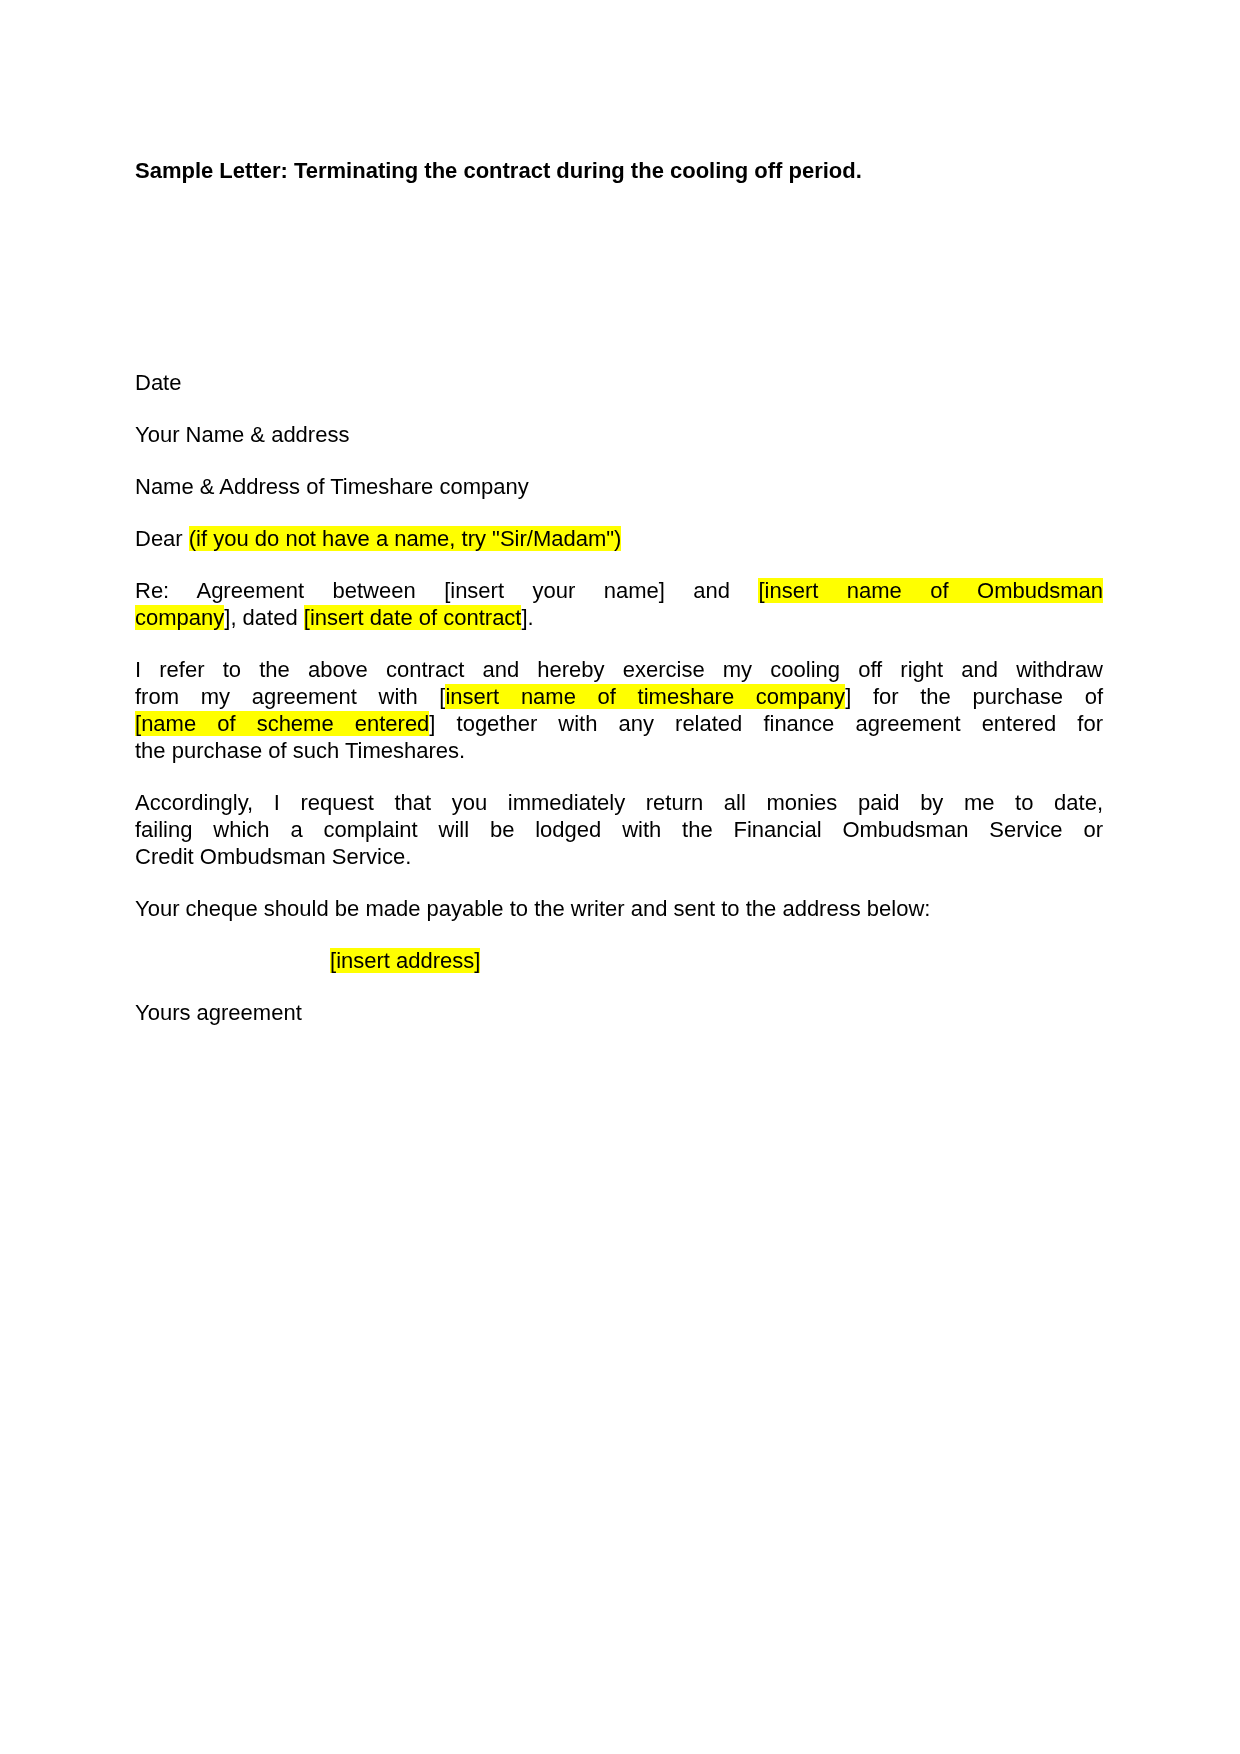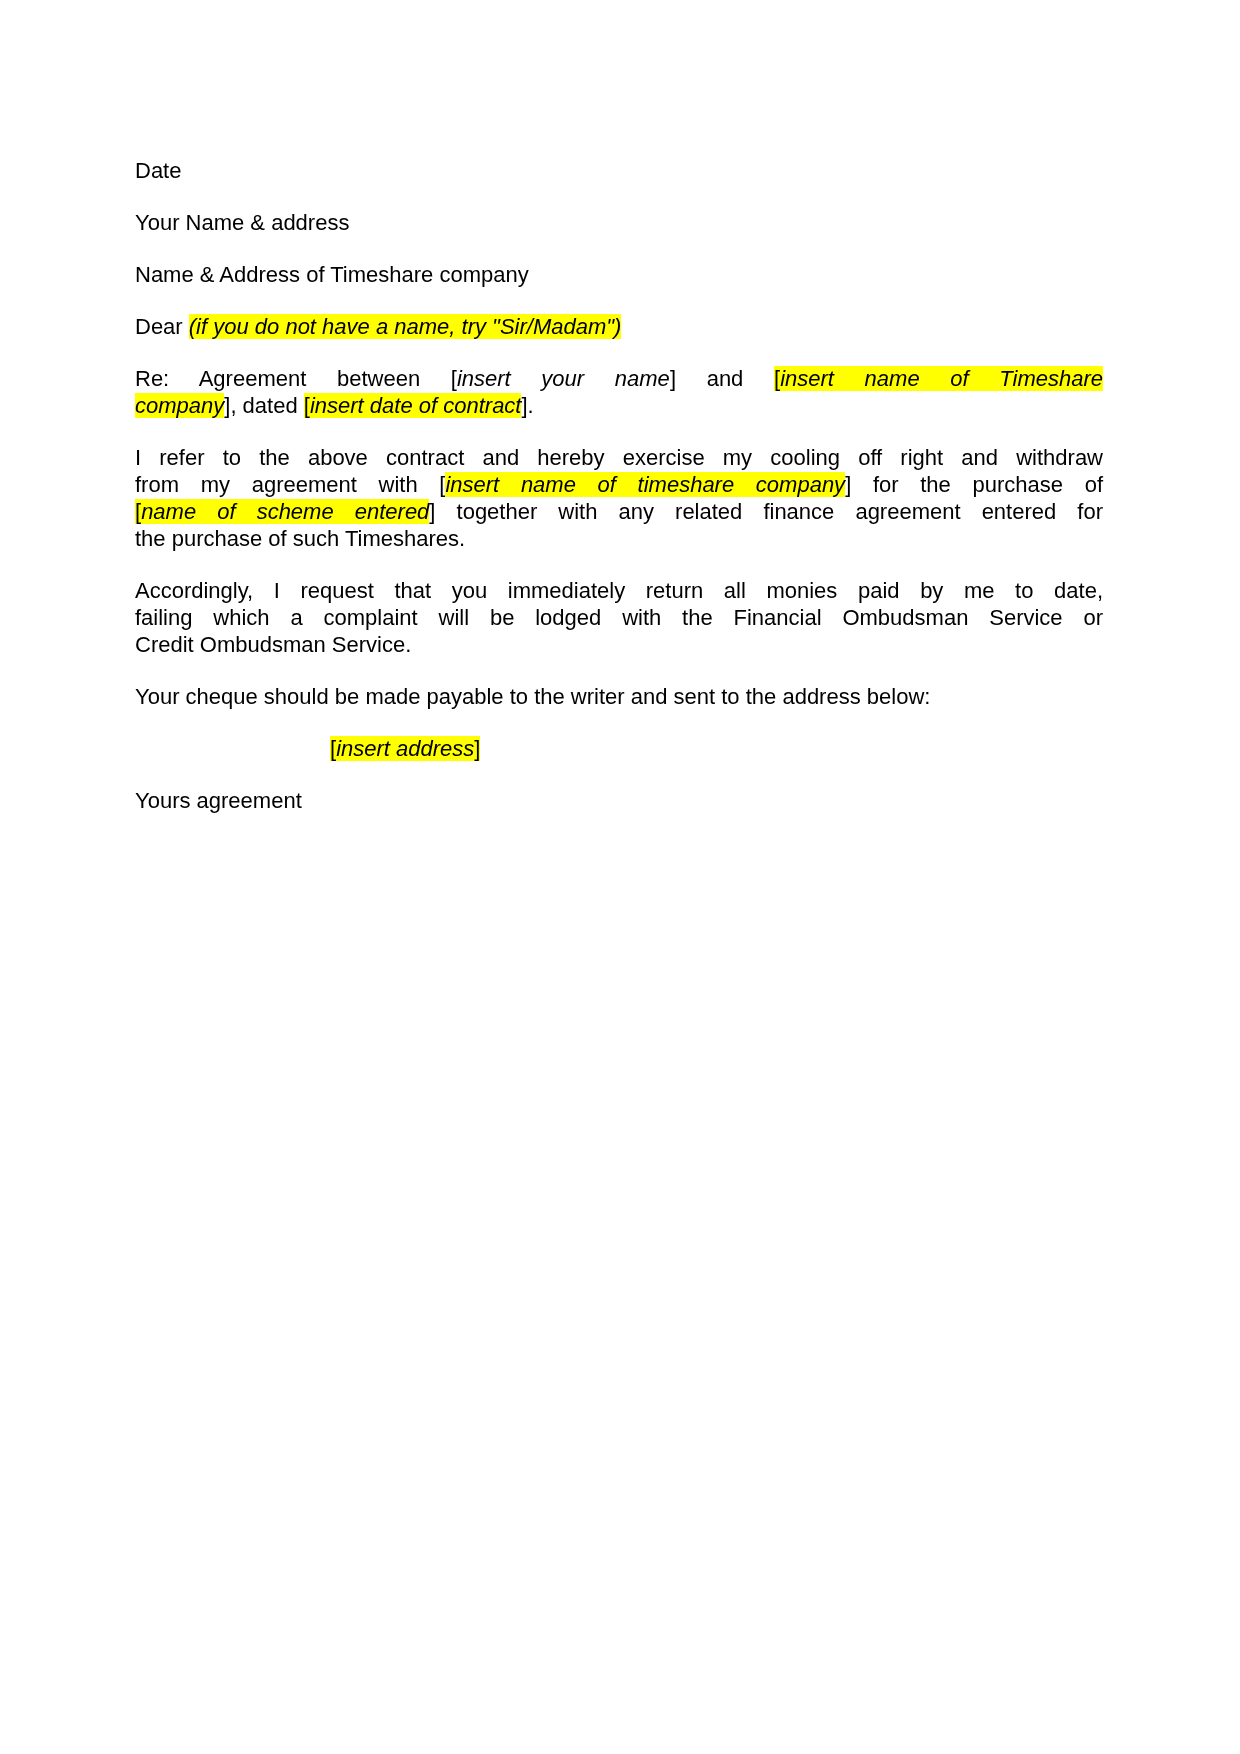--- a/index.html
+++ b/index.html
@@ -20,42 +20,43 @@
   .title {
     font-weight: bold;
     margin: 0 0 185px 0;
     font-size: 22px;
     line-height: 27px;
   }
   .para { margin: 0 0 25px 0; }
   .line { white-space: normal; }
   
   .jline { text-align: justify; text-align-last: justify; text-justify: inter-word; }
-  .it { font-style: italic; }
+  .it { }
   .hl { background-color: #ffff00; }
 </style>
 </head>
 <body>
 
 <div class="page">
+  <div class="title">Sample Letter: Terminating the contract during the cooling off period.</div>
   <div>
       <div class="para">
         <div class="line"><span>Date</span></div>
       </div>
       <div class="para">
         <div class="line"><span>Your Name &amp; address</span></div>
       </div>
       <div class="para">
         <div class="line"><span>Name &amp; Address of Timeshare company</span></div>
       </div>
       <div class="para">
         <div class="line"><span>Dear </span><span class="it hl">(if you do not have a name, try "Sir/Madam")</span></div>
       </div>
       <div class="para">
-        <div class="line jline"><span>Re: Agreement between </span><span>[</span><span class="it">insert your name</span><span>] and </span><span class="hl">[</span><span class="it hl">insert name of Timeshare</span></div>
+        <div class="line jline"><span>Re: Agreement between </span><span>[</span><span class="it">insert your name</span><span>] and </span><span class="hl">[</span><span class="it hl">insert name of Ombudsman</span></div>
         <div class="line"><span class="it hl">company</span><span>], dated </span><span class="hl">[</span><span class="it hl">insert date of contract</span><span>].</span></div>
       </div>
       <div class="para">
         <div class="line jline"><span>I refer to the above contract and hereby exercise my cooling off right and withdraw</span></div>
         <div class="line jline"><span>from my agreement with </span><span>[</span><span class="it hl">insert name of timeshare company</span><span>] for the purchase of</span></div>
         <div class="line jline"><span class="hl">[</span><span class="it hl">name of scheme entered</span><span>] together with any related finance agreement entered for</span></div>
         <div class="line"><span>the purchase of such Timeshares.</span></div>
       </div>
       <div class="para">
         <div class="line jline"><span>Accordingly, I request that you immediately return all monies paid by me to date,</span></div>

